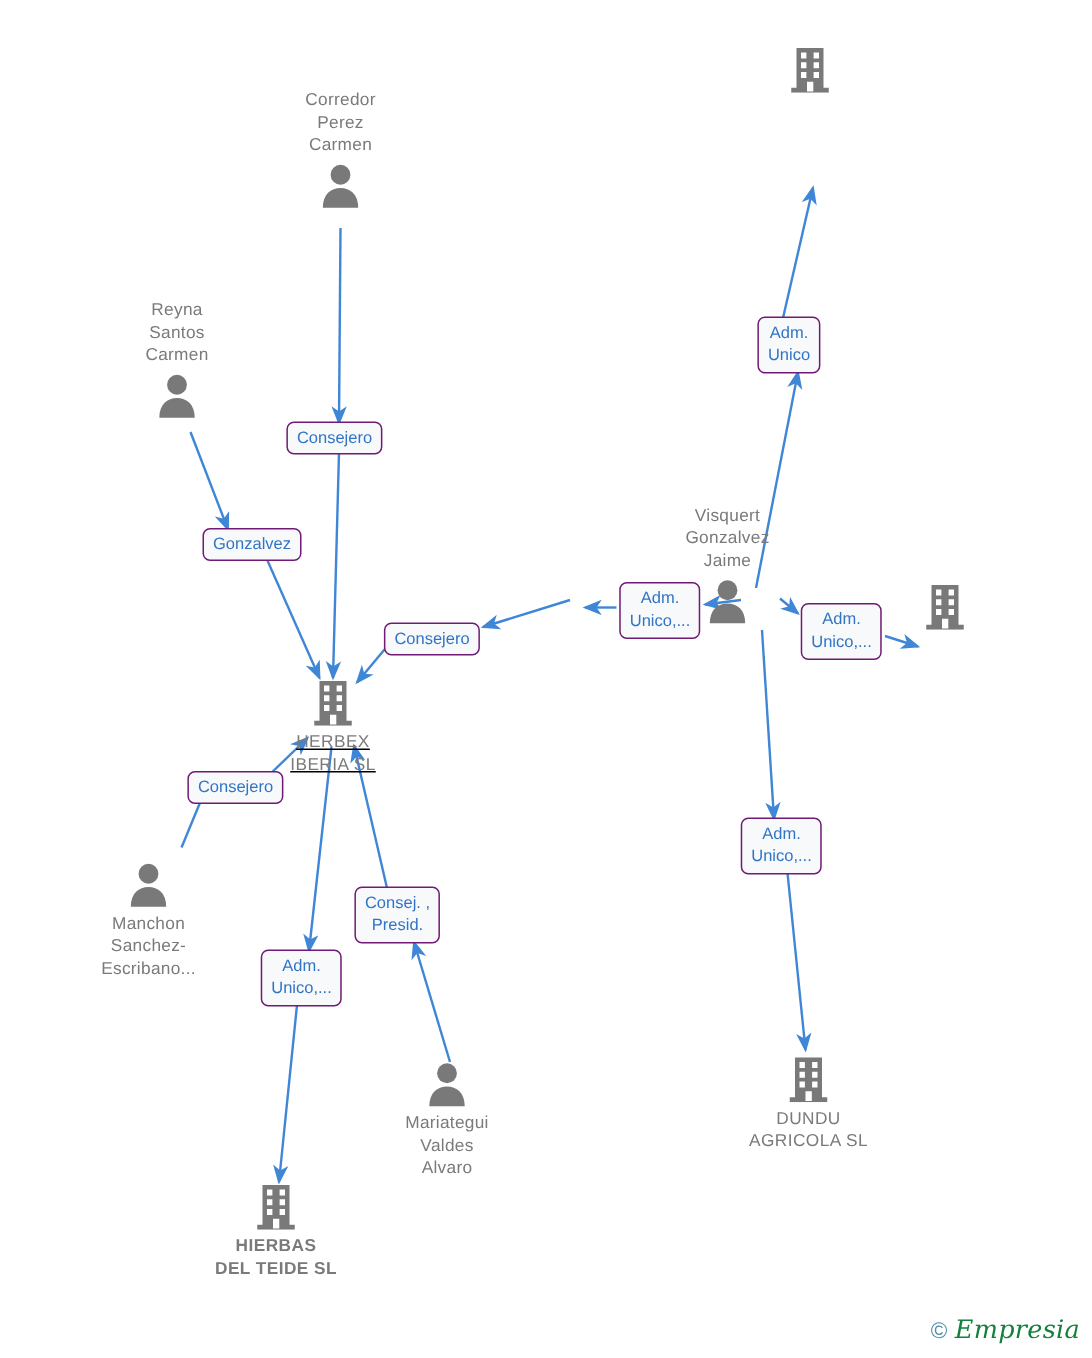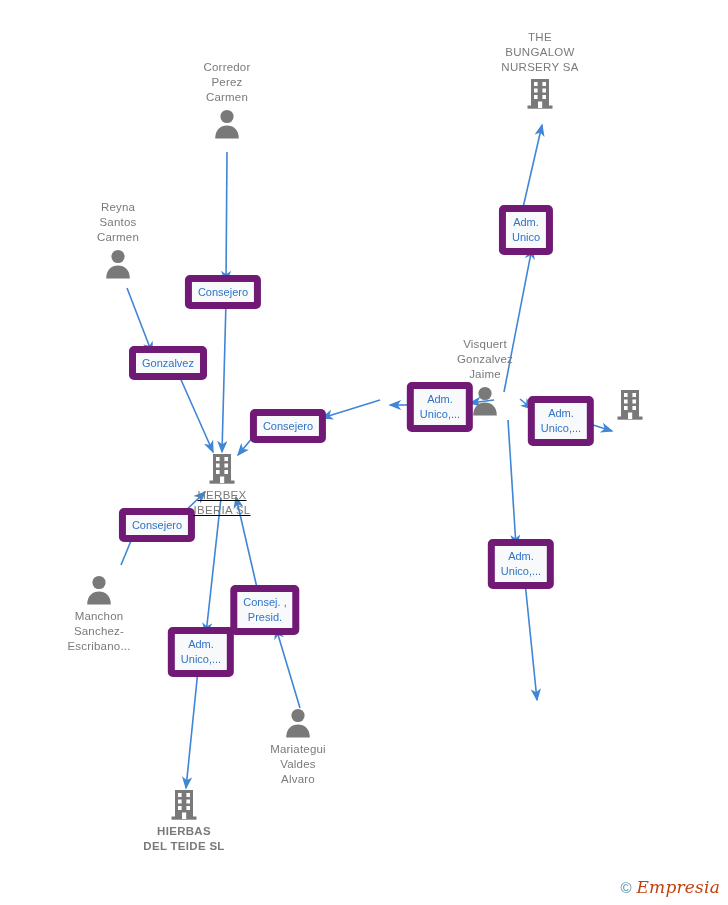--- a/index.html
+++ b/index.html
@@ -48,21 +48,21 @@
 
   
   .node.above .caption{ margin-bottom:2px; }
   .node.below .caption{ margin-top:2px; }
 
   
   .chip{
     position:absolute;
     box-sizing:border-box;
     background:#f7f9fb;
-    border:7px solid #701a75;
+    border:1px solid #701a75;
     border-radius:5px;
     color:#3174c6;
     font-size:11px;
     line-height:14px;
     text-align:center;
     padding:3px 6px;
     white-space:pre-line;
     transform:translate(-50%,-50%);
   }
   .chip.two-line{ line-height:15px; }
@@ -75,21 +75,21 @@
     display:flex;
     align-items:center;
     gap:5px;
     font-size:17px;
   }
   #watermark .copy{
     color:#4f8fa6;
     font-size:15px;
   }
   #watermark .brand{
-    color:#c2410c;
+    color:#15803d;
     font-family:"DejaVu Serif","Liberation Serif",serif;
     font-style:italic;
     font-size:17px;
     letter-spacing:.2px;
   }
 </style>
 </head>
 <body>
 
 <div id="canvas">
@@ -165,23 +165,20 @@
     <span class="caption">Corredor
 Perez
 Carmen</span>
     <svg class="glyph" viewBox="0 0 30 34">
       <circle cx="15" cy="9.5" r="6.6" fill="#797979"></circle>
       <path d="M3.2,31.5 C3.2,22.6 8.6,18.4 15,18.4 C21.4,18.4 26.8,22.6 26.8,31.5 Z" fill="#797979"></path>
     </svg>
   </div>
 
   <div class="node company above" style="left:540px;top:30px;">
-    <span class="caption">THE
-BUNGALOW
-NURSERY SA</span>
     <svg class="glyph" viewBox="0 0 30 34">
       <rect x="6" y="2" width="18" height="29" fill="#797979"></rect>
       <rect x="2.5" y="28.5" width="25" height="3.2" fill="#797979"></rect>
       <g fill="#ffffff">
         <rect x="9" y="5" width="3.6" height="4"></rect>
           <rect x="17.4" y="5" width="3.6" height="4"></rect>
         <rect x="9" y="11.5" width="3.6" height="4"></rect>
           <rect x="17.4" y="11.5" width="3.6" height="4"></rect>
         <rect x="9" y="18" width="3.6" height="4"></rect>
           <rect x="17.4" y="18" width="3.6" height="4"></rect>
@@ -258,20 +255,37 @@
   <div class="node person below" style="left:298px;top:706px;">
     <svg class="glyph" viewBox="0 0 30 34">
       <circle cx="15" cy="9.5" r="6.6" fill="#797979"></circle>
       <path d="M3.2,31.5 C3.2,22.6 8.6,18.4 15,18.4 C21.4,18.4 26.8,22.6 26.8,31.5 Z" fill="#797979"></path>
     </svg>
     <span class="caption">Mariategui
 Valdes
 Alvaro</span>
   </div>
 
+  <div class="node company below" style="left:539px;top:703px;">
+    <svg class="glyph" viewBox="0 0 30 34">
+      <rect x="6" y="2" width="18" height="29" fill="#797979"></rect>
+      <rect x="2.5" y="28.5" width="25" height="3.2" fill="#797979"></rect>
+      <g fill="#ffffff">
+        <rect x="9" y="5" width="3.6" height="4"></rect>
+          <rect x="17.4" y="5" width="3.6" height="4"></rect>
+        <rect x="9" y="11.5" width="3.6" height="4"></rect>
+          <rect x="17.4" y="11.5" width="3.6" height="4"></rect>
+        <rect x="9" y="18" width="3.6" height="4"></rect>
+          <rect x="17.4" y="18" width="3.6" height="4"></rect>
+        <rect x="13" y="24.5" width="4.2" height="6.5"></rect>
+      </g>
+    </svg>
+    <span class="caption">DUNDU
+AGRICOLA  SL</span>
+  </div>
 
   <div class="node company below" style="left:184px;top:788px;font-weight:bold;">
     <svg class="glyph" viewBox="0 0 30 34">
       <rect x="6" y="2" width="18" height="29" fill="#797979"></rect>
       <rect x="2.5" y="28.5" width="25" height="3.2" fill="#797979"></rect>
       <g fill="#ffffff">
         <rect x="9" y="5" width="3.6" height="4"></rect>
           <rect x="17.4" y="5" width="3.6" height="4"></rect>
         <rect x="9" y="11.5" width="3.6" height="4"></rect>
           <rect x="17.4" y="11.5" width="3.6" height="4"></rect>

